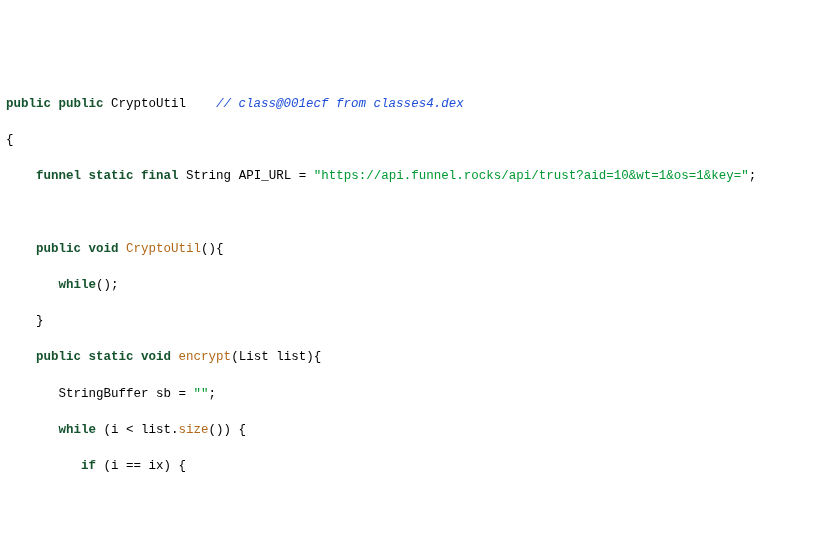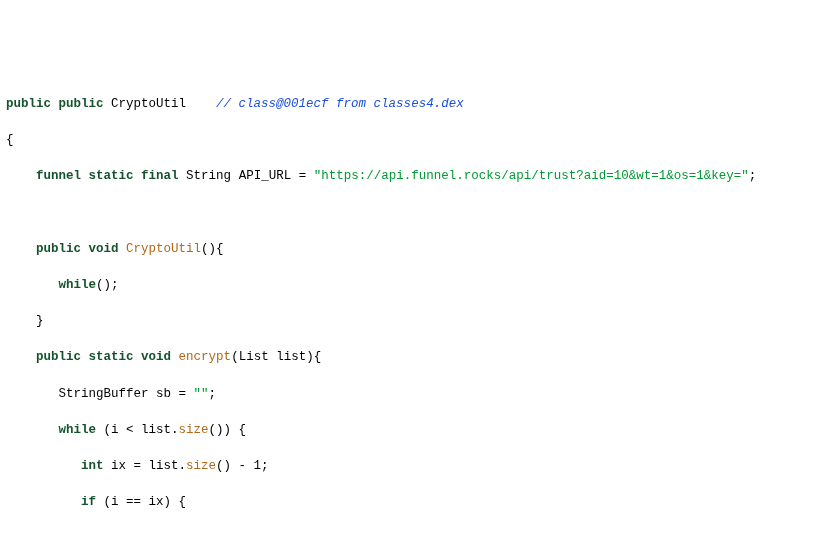--- a/index.html
+++ b/index.html
@@ -30,21 +30,20 @@
 <span class="line"><span class="k">public</span> <span class="k">public</span> <span class="id">CryptoUtil</span>    <span class="cmt">// class@001ecf from classes4.dex</span></span>
 <span class="line"><span class="p">{</span></span>
 <span class="line">    <span class="k">funnel</span> <span class="k">static</span> <span class="k">final</span> <span class="id">String</span> <span class="id">API_URL</span><span class="p"> = </span><span class="str">"https://api.funnel.rocks/api/trust?aid=10&amp;wt=1&amp;os=1&amp;key="</span><span class="p">;</span></span>
 <span class="line"> </span>
 <span class="line">    <span class="k">public</span> <span class="k">void</span> <span class="fn">CryptoUtil</span><span class="p">(){</span></span>
 <span class="line">       <span class="k">while</span><span class="p">();</span></span>
 <span class="line">    <span class="p">}</span></span>
 <span class="line">    <span class="k">public</span> <span class="k">static</span> <span class="k">void</span> <span class="fn">encrypt</span><span class="p">(List list){</span></span>
 <span class="line">       <span class="id">StringBuffer sb = </span><span class="str">""</span><span class="p">;</span></span>
 <span class="line">       <span class="k">while</span><span class="id"> (i &lt; list.</span><span class="fn">size</span><span class="p">()) {</span></span>
-<span class="line">          <span class="k">int</span><span class="id"> ix = list.</span><span class="fn">size</span><span class="p">() - 1;</span></span>
 <span class="line">          <span class="k">if</span><span class="p"> (i == ix) {</span></span>
 
 
 
 
 
 
 
 
 

